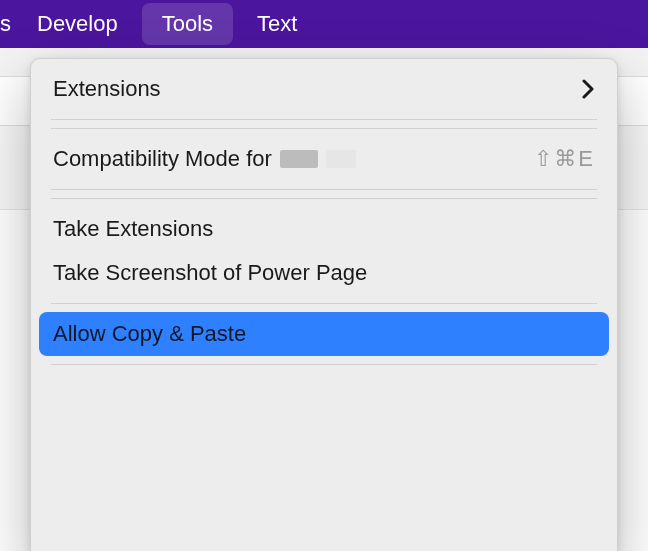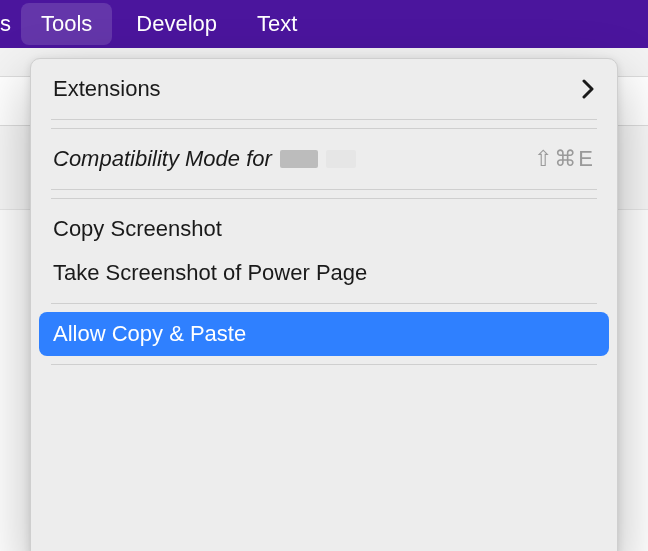--- a/index.html
+++ b/index.html
@@ -77,25 +77,25 @@
   }
   .menu-row {
     position: relative;
     display: flex;
     align-items: center;
     height: 44px;
     padding: 0 14px;
     border-radius: 8px;
     cursor: default;
   }
-  .menu-row.has-shortcut .label { flex: 1 1 auto; font-style: italic; }
+  .menu-row.has-shortcut .label { flex: 1 1 auto; }
   .menu-row .label { white-space: nowrap; }
   .menu-row.highlight {
     background: #2f80ff;
-    color: #ffffff;
+    color: #0f172a;
   }
   .menu-sep {
     height: 1px;
     background: #cfcfcf;
     margin: 8px 12px;
   }
   .chevron {
     margin-left: auto;
     display: inline-flex;
     align-items: center;
@@ -124,25 +124,25 @@
 <div class="viewport">
 
   <div class="stripe1"></div>
   <div class="stripe2"></div>
   <div class="stripe3"></div>
 
   <div class="menubar">
     <div class="menubar-item fragment">
       <span>s</span>
     </div>
+    <div class="menubar-item">
+      <span>Develop</span>
+    </div>
     <div class="menubar-item active">
       <span>Tools</span>
-    </div>
-    <div class="menubar-item">
-      <span>Develop</span>
     </div>
     <div class="menubar-item">
       <span>Text</span>
     </div>
   </div>
 
   <div class="dropdown">
 
     <div class="menu-row">
       <span class="label">Extensions</span>
@@ -166,21 +166,21 @@
       </span>
       <span class="shortcut">⇧⌘E</span>
     </div>
 
     <div class="menu-sep"></div>
 
 
     <div class="menu-sep"></div>
 
     <div class="menu-row">
-      <span class="label">Copy Screenshot</span>
+      <span class="label">Take Extensions</span>
     </div>
     <div class="menu-row">
       <span class="label">Take Screenshot of Power Page</span>
     </div>
 
     <div class="menu-sep"></div>
 
     <div class="menu-row highlight">
       <span class="label">Allow Copy &amp; Paste</span>
     </div>

